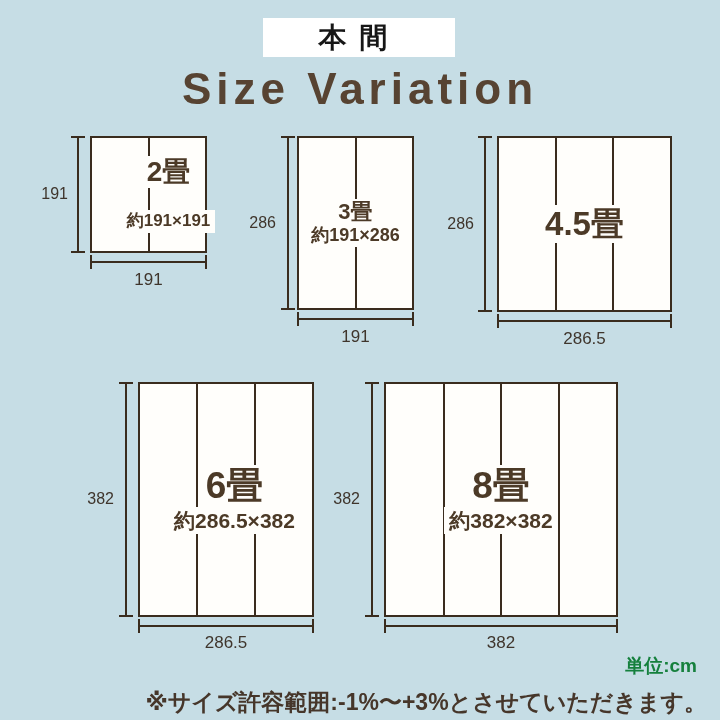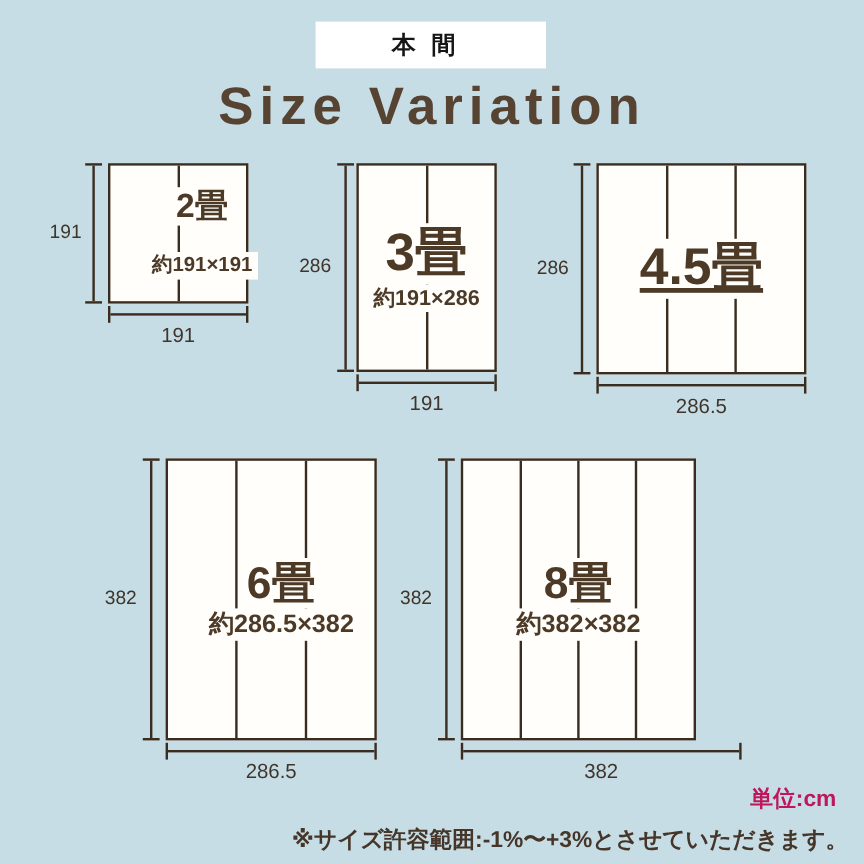--- a/index.html
+++ b/index.html
@@ -14,21 +14,21 @@
     background:#c6dde5;
     --ink:#3a2c1e;
     --brown:#4c3a27;
     --dim:#3f352c;
   }
 
   
   .header-box{
     position:absolute; left:263px; top:18px; width:192px; height:39px;
     background:#ffffff; display:flex; align-items:center; justify-content:center;
-    font-size:20px; font-weight:bold; color:#161616;
+    font-size:28px; font-weight:bold; color:#161616;
     letter-spacing:13px; padding-left:1px;
   }
   .title{
     position:absolute; left:0; top:64px; width:720px; text-align:center;
     font-size:44px; font-weight:bold; letter-spacing:5px; color:#574332;
   }
 
   
   .rect{
     position:absolute; background:#fffefb; border:2px solid var(--ink);
@@ -79,55 +79,55 @@
 
   
   .d0 .rect{ left:90px; top:136px; width:117px; height:117px;padding-left:40px; }
   .d0 .name{ font-size:28px; } .d0 .dims{ font-size:17px;margin-top:22px; }
   .d0 .vdim{ left:71px; top:136px; height:117px; }
   .d0 .vlabel{ left:38px; top:186px; width:30px; }
   .d0 .hdim{ left:90px; top:255px; width:117px; }
   .d0 .hlabel{ left:90px; top:271px; width:117px; }
 
   .d1 .rect{ left:297px; top:136px; width:117px; height:174px; }
-  .d1 .name{ font-size:44px; } .d1 .dims{ font-size:18px;text-align:center; }
+  .d1 .name{ font-size:22px; } .d1 .dims{ font-size:18px;text-align:center; }
   .d1 .vdim{ left:281px; top:136px; height:174px; }
   .d1 .vlabel{ left:246px; top:215px; width:30px; }
   .d1 .hdim{ left:297px; top:312px; width:117px; }
   .d1 .hlabel{ left:297px; top:328px; width:117px; }
 
   .d2 .rect{ left:497px; top:136px; width:175px; height:176px; }
-  .d2 .name{ font-size:43px;text-decoration:underline; } .d2 .dims{ font-size:19px; }
+  .d2 .name{ font-size:33px; } .d2 .dims{ font-size:19px; }
   .d2 .vdim{ left:478px; top:136px; height:176px; }
   .d2 .vlabel{ left:444px; top:216px; width:30px; }
   .d2 .hdim{ left:497px; top:314px; width:175px; }
   .d2 .hlabel{ left:497px; top:330px; width:175px; }
 
   .d3 .rect{ left:138px; top:382px; width:176px; height:235px;padding-left:17px; }
   .d3 .name{ font-size:37px; } .d3 .dims{ font-size:21px; }
   .d3 .vdim{ left:119px; top:382px; height:235px; }
   .d3 .vlabel{ left:84px; top:491px; width:30px; }
   .d3 .hdim{ left:138px; top:619px; width:176px; }
   .d3 .hlabel{ left:138px; top:634px; width:176px; }
 
-  .d4 .rect{ left:384px; top:382px; width:196px; height:235px;justify-content:center; }
+  .d4 .rect{ left:384px; top:382px; width:234px; height:235px;justify-content:center; }
   .d4 .name{ font-size:37px; } .d4 .dims{ font-size:21px; }
   .d4 .vdim{ left:365px; top:382px; height:235px; }
   .d4 .vlabel{ left:330px; top:491px; width:30px; }
   .d4 .hdim{ left:384px; top:619px; width:234px; }
   .d4 .hlabel{ left:384px; top:634px; width:234px; }
 
   
   .unit{
     position:absolute; right:23px; top:653px;
-    font-size:19px; font-weight:bold; color:#be185d; white-space:nowrap;
+    font-size:19px; font-weight:bold; color:#15803d; white-space:nowrap;
   }
   .note{
     position:absolute; right:13px; top:687px;
-    font-size:19px; font-weight:bold; color:#46362a; white-space:nowrap;
+    font-size:23px; font-weight:bold; color:#46362a; white-space:nowrap;
   }
 </style>
 </head>
 <body>
 
 <div id="stage">
 
   <div class="header-box">
     <span>本間</span>
   </div>

